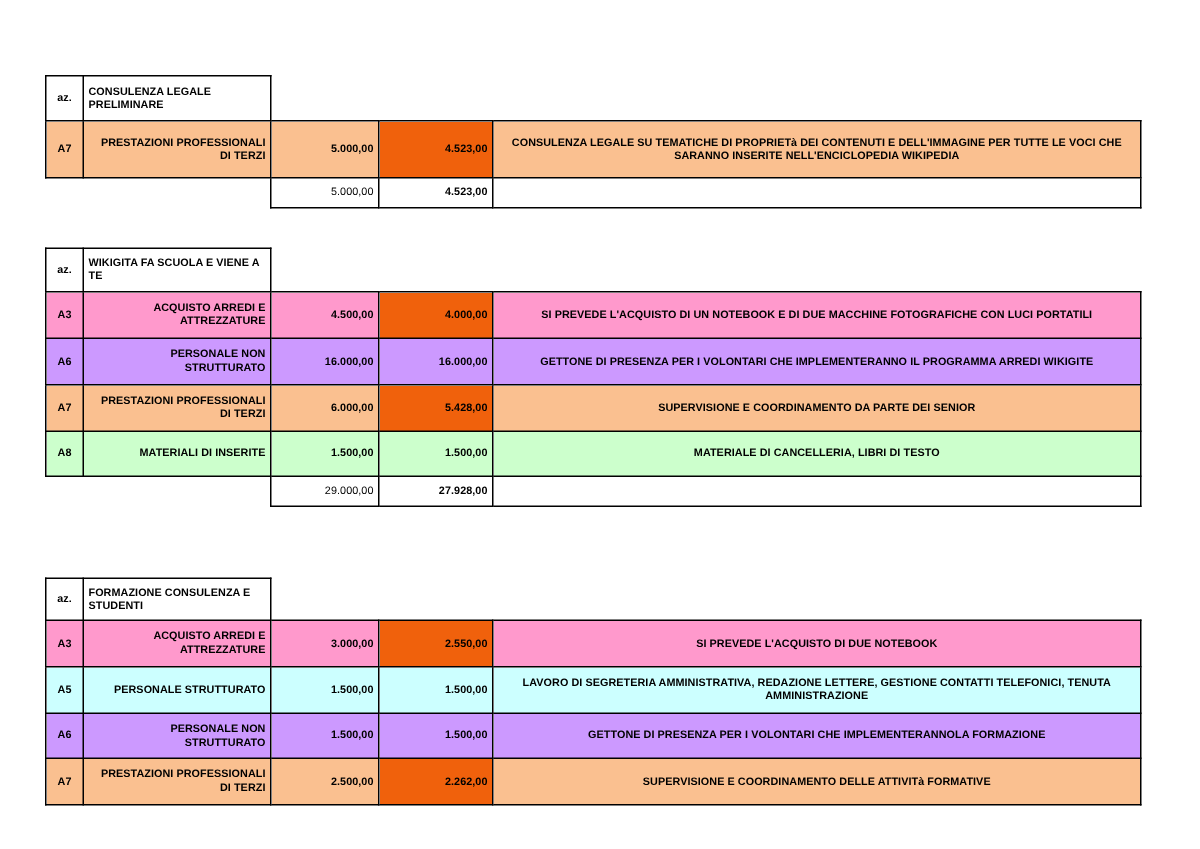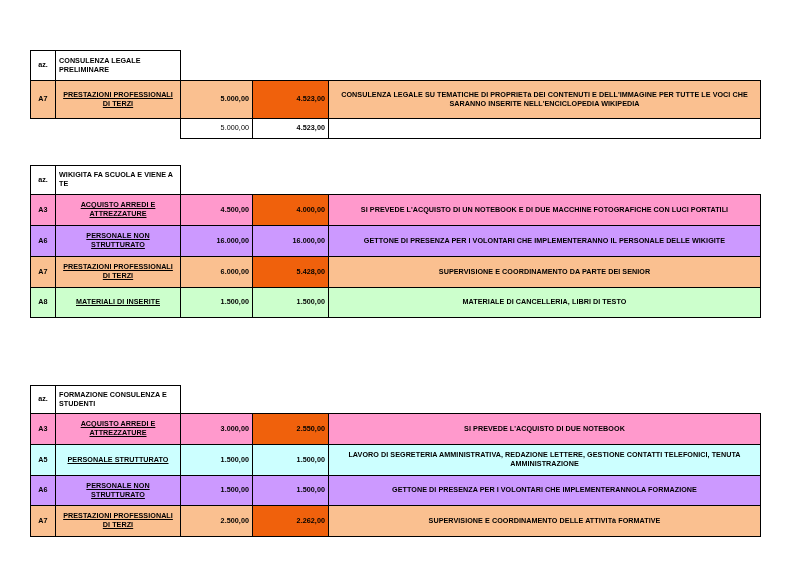--- a/index.html
+++ b/index.html
@@ -63,24 +63,23 @@
     border: none !important;
     background: transparent;
   }
 
   
   .cell-az {
     text-align: center;
     font-size: 7.2px;
   }
   .cell-voce {
-    text-align: center;
+    text-align: right;
     font-size: 7.2px;
     letter-spacing: 0.2px;
-    text-decoration: underline;
   }
   .cell-num {
     text-align: right;
     font-size: 7.4px;
     padding-right: 6px;
   }
   .cell-desc {
     text-align: center;
     font-size: 7.2px;
     padding-left: 6px;
@@ -172,40 +171,47 @@
         <td class="cell-num f-pink">4.500,00</td>
         <td class="cell-num f-orange">4.000,00</td>
         <td class="cell-desc f-pink">SI PREVEDE L'ACQUISTO DI UN NOTEBOOK E DI DUE MACCHINE FOTOGRAFICHE CON LUCI PORTATILI</td>
       </tr>
 
       <tr style="height:31px;">
         <td class="cell-az f-purple">A6</td>
         <td class="cell-voce f-purple">PERSONALE NON STRUTTURATO</td>
         <td class="cell-num f-purple">16.000,00</td>
         <td class="cell-num f-purple">16.000,00</td>
-        <td class="cell-desc f-purple">GETTONE DI PRESENZA PER I VOLONTARI CHE IMPLEMENTERANNO IL PERSONALE DELLE WIKIGITE</td>
+        <td class="cell-desc f-purple">GETTONE DI PRESENZA PER I VOLONTARI CHE IMPLEMENTERANNO IL PROGRAMMA ARREDI WIKIGITE</td>
       </tr>
 
       <tr style="height:31px;">
         <td class="cell-az f-peach">A7</td>
         <td class="cell-voce f-peach">PRESTAZIONI PROFESSIONALI DI TERZI</td>
         <td class="cell-num f-peach">6.000,00</td>
         <td class="cell-num f-orange">5.428,00</td>
         <td class="cell-desc f-peach">SUPERVISIONE E COORDINAMENTO DA PARTE DEI SENIOR</td>
       </tr>
 
       <tr style="height:30px;">
         <td class="cell-az f-green">A8</td>
         <td class="cell-voce f-green">MATERIALI DI INSERITE</td>
         <td class="cell-num f-green">1.500,00</td>
         <td class="cell-num f-green">1.500,00</td>
         <td class="cell-desc f-green">MATERIALE DI CANCELLERIA, LIBRI DI TESTO</td>
       </tr>
 
 
+      <tr style="height:20px;">
+        <td class="tot-void"></td>
+        <td class="tot-void"></td>
+        <td class="tot-num plain">29.000,00</td>
+        <td class="tot-num">27.928,00</td>
+        <td class="tot-desc"></td>
+      </tr>
     </tbody>
   </table>
 
   <table class="block" style="left:30px; top:385px; width:730px;">
     <colgroup>
       <col class="c-az">
         <col class="c-voce">
         <col class="c-num1">
         <col class="c-num2">
         <col class="c-desc">

